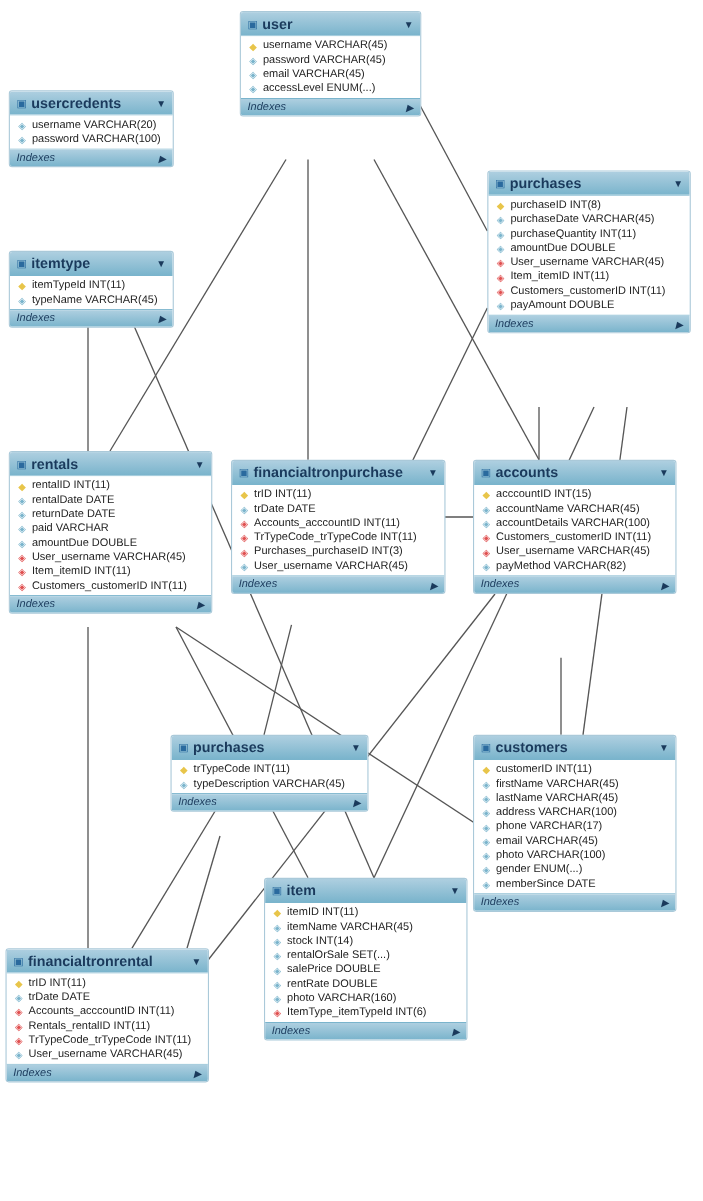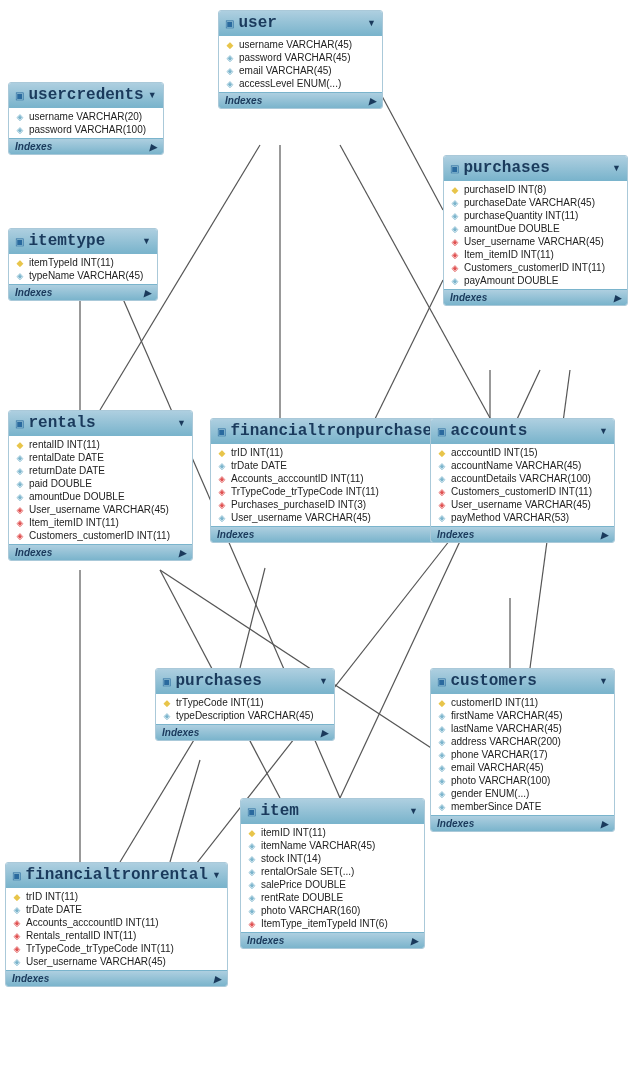--- a/index.html
+++ b/index.html
@@ -37,23 +37,22 @@
       border-radius: 2px 2px 0 0;
     }
 
     .db-table .table-header .table-icon {
       color: #2a6a9e;
       font-size: 10px;
     }
 
     .db-table .table-header .table-name {
       font-weight: bold;
-      font-size: 16px;
+      font-size: 13px;
       color: #1a3a5c;
-      font-family: Liberation Mono, monospace;
     }
 
     .db-table .table-header .table-arrow {
       margin-left: auto;
       color: #1a3a5c;
       font-size: 9px;
     }
 
     .db-table .table-body {
       padding: 2px 0;
@@ -83,21 +82,20 @@
     }
 
     .table-indexes {
       background: linear-gradient(180deg, #aecfe0 0%, #7ab4cc 100%);
       border-top: 1px solid #7ab4cc;
       padding: 2px 6px;
       display: flex;
       align-items: center;
       justify-content: space-between;
       border-radius: 0 0 2px 2px;
-      font-weight: bold;
     }
 
     .table-indexes span {
       font-size: 10px;
       color: #1a3a5c;
       font-style: italic;
     }
 
     .table-indexes .indexes-arrow {
       font-size: 9px;
@@ -299,21 +297,21 @@
       <div class="field-row">
           <span class="field-icon diamond">◈</span>
           <span class="field-text">rentalDate DATE</span>
         </div>
       <div class="field-row">
           <span class="field-icon diamond">◈</span>
           <span class="field-text">returnDate DATE</span>
         </div>
       <div class="field-row">
           <span class="field-icon diamond">◈</span>
-          <span class="field-text">paid DOUBLE</span>
+          <span class="field-text">paid VARCHAR</span>
         </div>
       <div class="field-row">
           <span class="field-icon diamond">◈</span>
           <span class="field-text">amountDue DOUBLE</span>
         </div>
       <div class="field-row">
           <span class="field-icon red-diamond">◈</span>
           <span class="field-text">User_username VARCHAR(45)</span>
         </div>
       <div class="field-row">
@@ -391,21 +389,21 @@
       <div class="field-row">
           <span class="field-icon red-diamond">◈</span>
           <span class="field-text">Customers_customerID INT(11)</span>
         </div>
       <div class="field-row">
           <span class="field-icon red-diamond">◈</span>
           <span class="field-text">User_username VARCHAR(45)</span>
         </div>
       <div class="field-row">
           <span class="field-icon diamond">◈</span>
-          <span class="field-text">payMethod VARCHAR(53)</span>
+          <span class="field-text">payMethod VARCHAR(82)</span>
         </div>
     </div>
     <div class="table-indexes">
       <span>Indexes</span>
       <span class="indexes-arrow">▶</span>
     </div>
   </div>
 
   <div class="db-table" style="left:155px; top:668px; min-width:180px;">
     <div class="table-header">
@@ -443,21 +441,21 @@
       <div class="field-row">
           <span class="field-icon diamond">◈</span>
           <span class="field-text">firstName VARCHAR(45)</span>
         </div>
       <div class="field-row">
           <span class="field-icon diamond">◈</span>
           <span class="field-text">lastName VARCHAR(45)</span>
         </div>
       <div class="field-row">
           <span class="field-icon diamond">◈</span>
-          <span class="field-text">address VARCHAR(200)</span>
+          <span class="field-text">address VARCHAR(100)</span>
         </div>
       <div class="field-row">
           <span class="field-icon diamond">◈</span>
           <span class="field-text">phone VARCHAR(17)</span>
         </div>
       <div class="field-row">
           <span class="field-icon diamond">◈</span>
           <span class="field-text">email VARCHAR(45)</span>
         </div>
       <div class="field-row">

